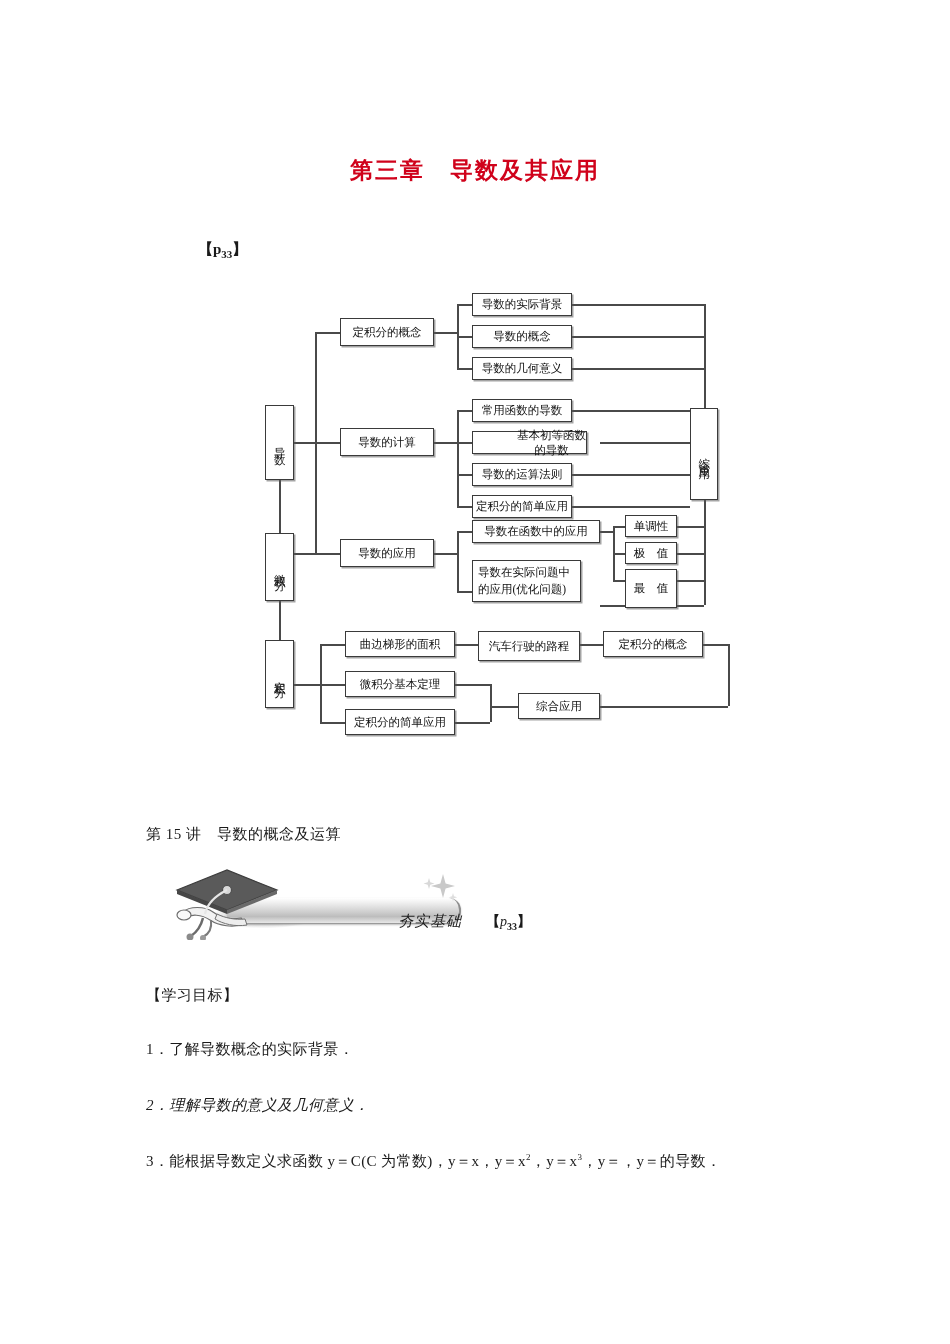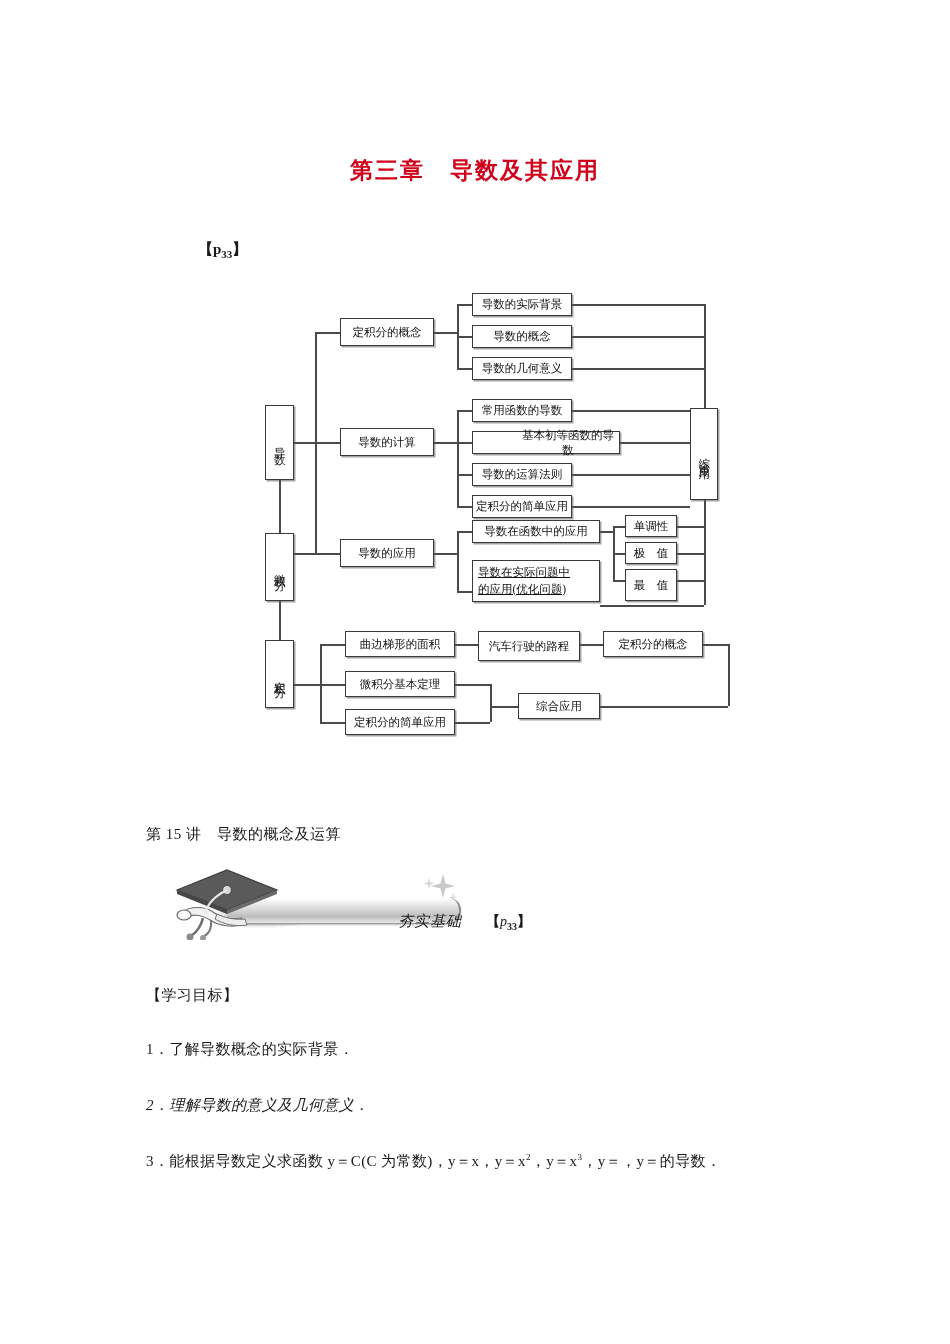--- a/index.html
+++ b/index.html
@@ -200,52 +200,52 @@
   <div class="fc-box" style="left:472px; top:50px; width:100px; height:23px;text-align:right;">
     <span>导数的概念</span>
   </div>
   <div class="fc-box" style="left:472px; top:82px; width:100px; height:23px;">
     <span>导数的几何意义</span>
   </div>
 
   <div class="fc-box" style="left:472px; top:124px; width:100px; height:23px;">
     <span>常用函数的导数</span>
   </div>
-  <div class="fc-box" style="left:472px; top:156px; width:148px; height:23px;padding-left:44px;">
+  <div class="fc-box" style="left:472px; top:156px; width:115px; height:23px;padding-left:44px;">
     <span>基本初等函数的导数</span>
   </div>
   <div class="fc-box" style="left:472px; top:188px; width:100px; height:23px;">
     <span>导数的运算法则</span>
   </div>
   <div class="fc-box" style="left:472px; top:220px; width:100px; height:23px;">
     <span>定积分的简单应用</span>
   </div>
 
   <div class="fc-box" style="left:472px; top:245px; width:128px; height:23px;">
     <span>导数在函数中的应用</span>
   </div>
-  <div class="fc-box two-line" style="left:472px; top:285px; width:128px; height:42px;text-decoration:underline;">
+  <div class="fc-box two-line" style="left:472px; top:285px; width:109px; height:42px;">
     <div>导数在实际问题中</div>
     <div>的应用(优化问题)</div>
   </div>
 
   <div class="fc-box" style="left:478px; top:356px; width:102px; height:30px;">
     <span>汽车行驶的路程</span>
   </div>
   <div class="fc-box" style="left:603px; top:356px; width:100px; height:26px;">
     <span>定积分的概念</span>
   </div>
 
   <div class="fc-box" style="left:625px; top:240px; width:52px; height:22px;">
     <span>单调性</span>
   </div>
   <div class="fc-box" style="left:625px; top:267px; width:52px; height:22px;">
     <span>极　值</span>
   </div>
-  <div class="fc-box" style="left:625px; top:294px; width:52px; height:32px;">
+  <div class="fc-box" style="left:625px; top:294px; width:52px; height:39px;">
     <span>最　值</span>
   </div>
 
   <div class="fc-box vert" style="left:690px; top:133px; width:28px; height:92px; letter-spacing:4px;">
     <span>综合应用</span>
   </div>
   <div class="fc-box" style="left:518px; top:418px; width:82px; height:26px;">
     <span>综合应用</span>
   </div>
 

